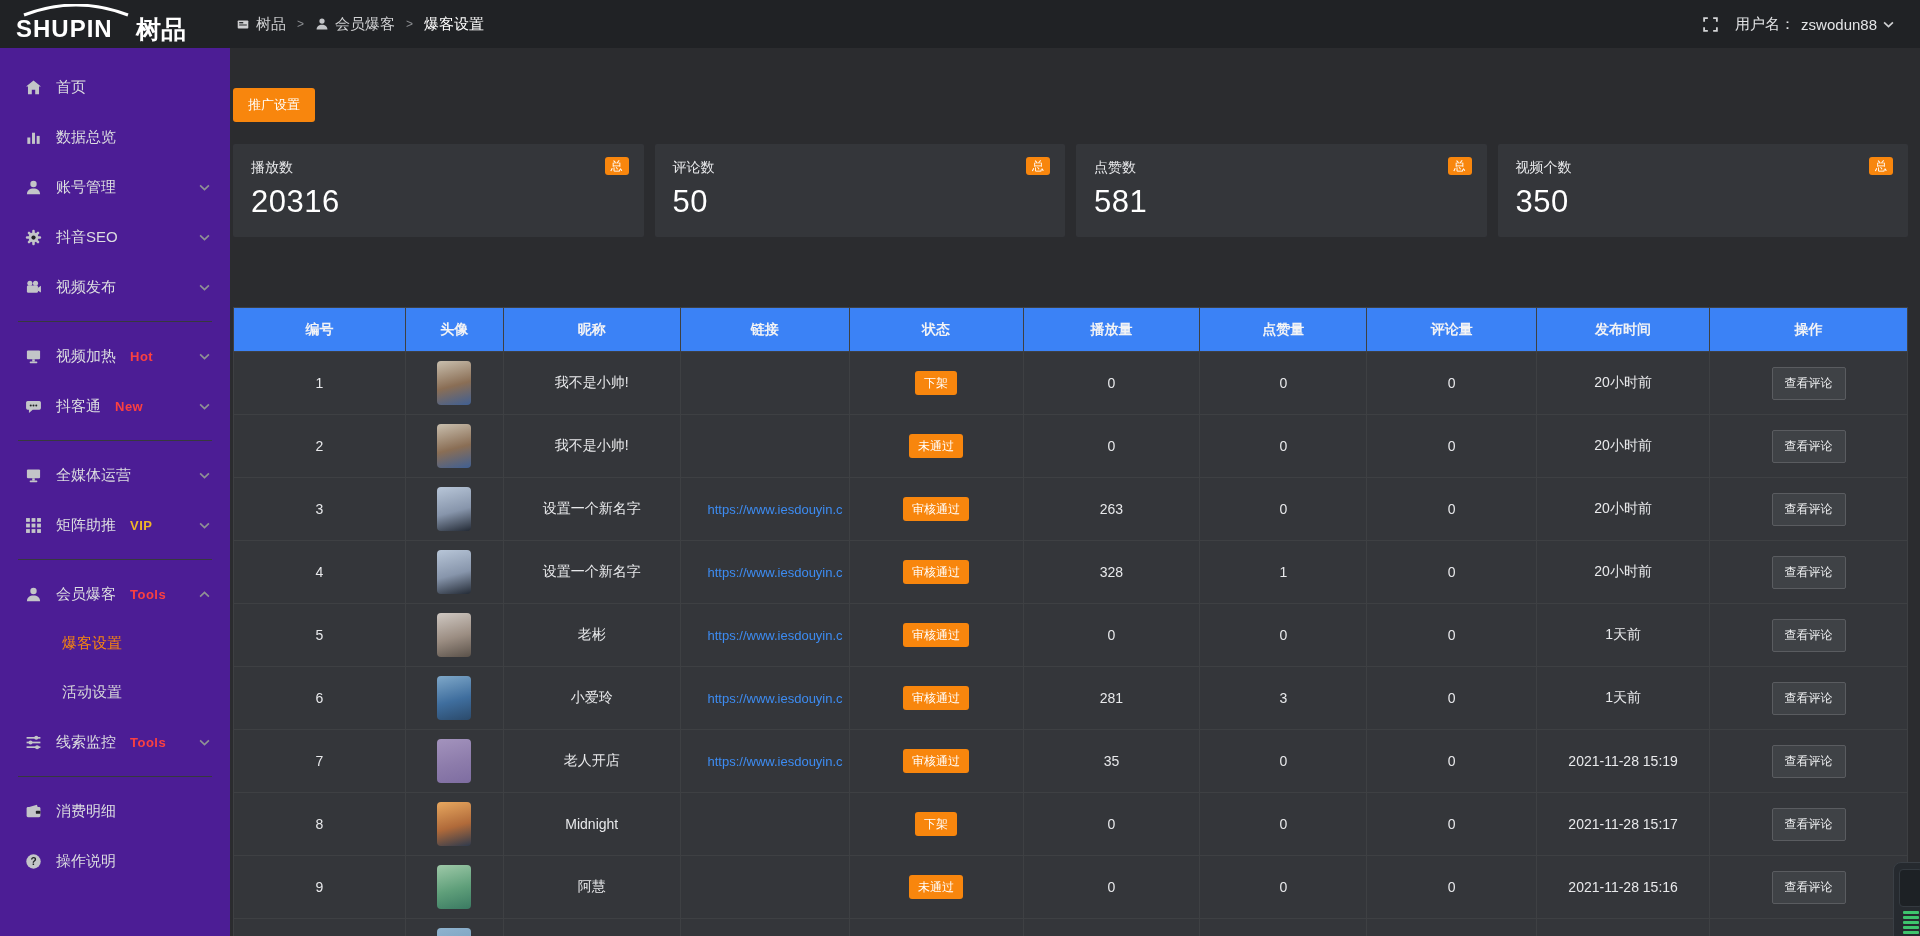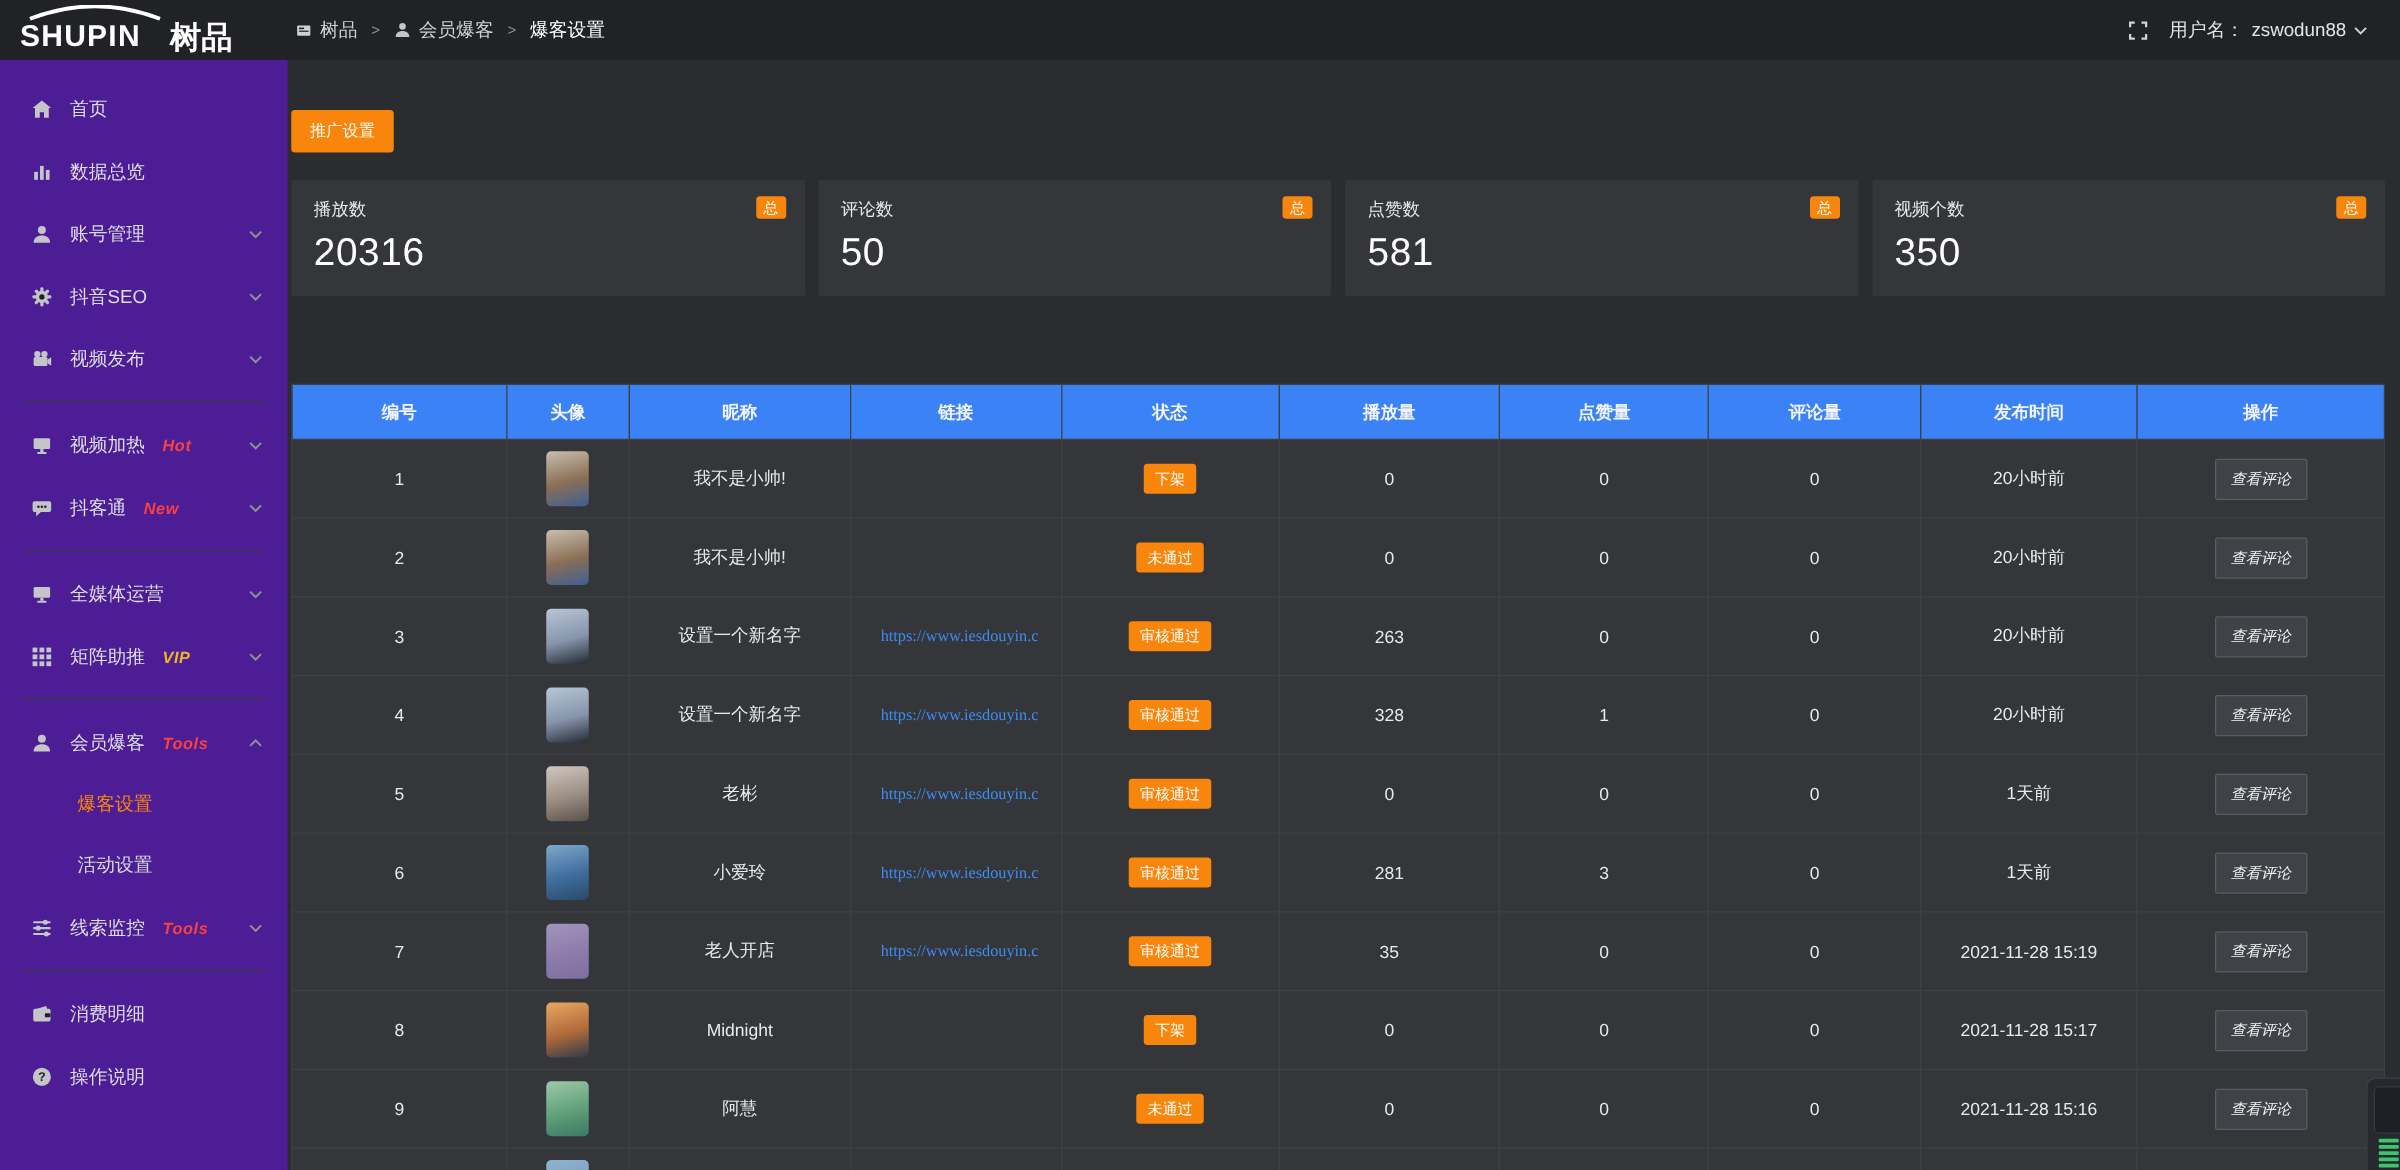--- a/index.html
+++ b/index.html
@@ -19,21 +19,21 @@
     color:#e3e4e6;font-size:15px;}
   .fs-icon{width:17px;height:17px;cursor:pointer;display:flex;}
   .user-chip{display:flex;align-items:center;gap:6px;cursor:pointer;justify-content:center;}
 
   
   .sidebar{position:absolute;left:0;top:48px;width:230px;bottom:0;background:#4c1d95;
     padding-top:14px;overflow:hidden;}
   .side-item{height:50px;display:flex;align-items:center;padding:0 20px 0 25px;
     color:#dcdde0;font-size:15px;cursor:pointer;}
   .side-item .mi{width:17px;height:17px;margin-right:14px;flex:0 0 17px;display:flex;}
-  .side-badge{margin-left:14px;font-style:italic;font-weight:bold;font-size:13px;letter-spacing:.5px;}
+  .side-badge{margin-left:14px;font-weight:bold;font-size:13px;letter-spacing:.5px;}
   .side-chev{margin-left:auto;display:flex;}
   .side-divider{height:1px;background:#37393d;margin:9px 18px;}
   .sub-item{height:49px;display:flex;align-items:center;padding-left:62px;color:#d6d7d9;
     font-size:15px;cursor:pointer;}
   .sub-item.active{color:var(--accent,#f8860d);}
 
   
   .content{position:absolute;left:230px;top:48px;right:0;bottom:0;overflow:hidden;
     padding:40px 12px 0 3px;}
   .promo-btn{display:inline-block;background:var(--accent,#f8860d);color:#fff;font-size:13px;
@@ -49,24 +49,24 @@
 
   .table-wrap{margin-top:70px;}
   table.grid{width:100%;border-collapse:collapse;table-layout:fixed;background:#34363a;}
   table.grid th{background:#3b82f6;color:#f2f3f5;font-size:14px;font-weight:bold;
     height:44px;border:1px solid #3e4043;}
   table.grid td{height:63px;border:1px solid #3e4043;color:#e8e9eb;font-size:14px;
     text-align:center;padding:0 6px;overflow:hidden;}
   .avatar{width:34px;height:44px;border-radius:4px;margin:0 auto;}
   .status-tag{display:inline-block;background:var(--accent,#f8860d);color:#fff;font-size:12px;
     padding:6px 9px;border-radius:3px;line-height:1;cursor:pointer;white-space:nowrap;}
-  .cell-link{display:block;color:var(--link,#3d8cf2);font-size:13px;text-align:center;
-    white-space:nowrap;overflow:hidden;cursor:pointer;padding-left:6px;font-family:Liberation Serif, serif;}
+  .cell-link{display:block;color:var(--link,#3d8cf2);font-size:13px;text-align:right;
+    white-space:nowrap;overflow:hidden;cursor:pointer;padding-left:6px;}
   .action-btn{display:inline-block;background:#3f4246;border:1px solid #5a5c60;color:#f0f1f3;
-    font-size:12px;padding:7px 12px;border-radius:2px;cursor:pointer;white-space:nowrap;font-style:italic;}
+    font-size:12px;padding:7px 12px;border-radius:2px;cursor:pointer;white-space:nowrap;}
 
   
   .float-widget{position:absolute;right:-9px;bottom:-8px;width:36px;height:82px;
     background:#262a2f;border:1px solid #3a3f45;border-radius:8px;padding:6px 5px;z-index:9;}
   .fw-screen{width:100%;height:38px;background:#1d2125;border-radius:4px;border:1px solid #343a40;}
   .fw-stripes{margin-top:4px;display:flex;flex-direction:column;gap:2px;align-items:center;}
   .fw-stripe{width:16px;height:3px;background:var(--green,#3ec46d);border-radius:1px;}
 </style>
 </head>
 <body>

